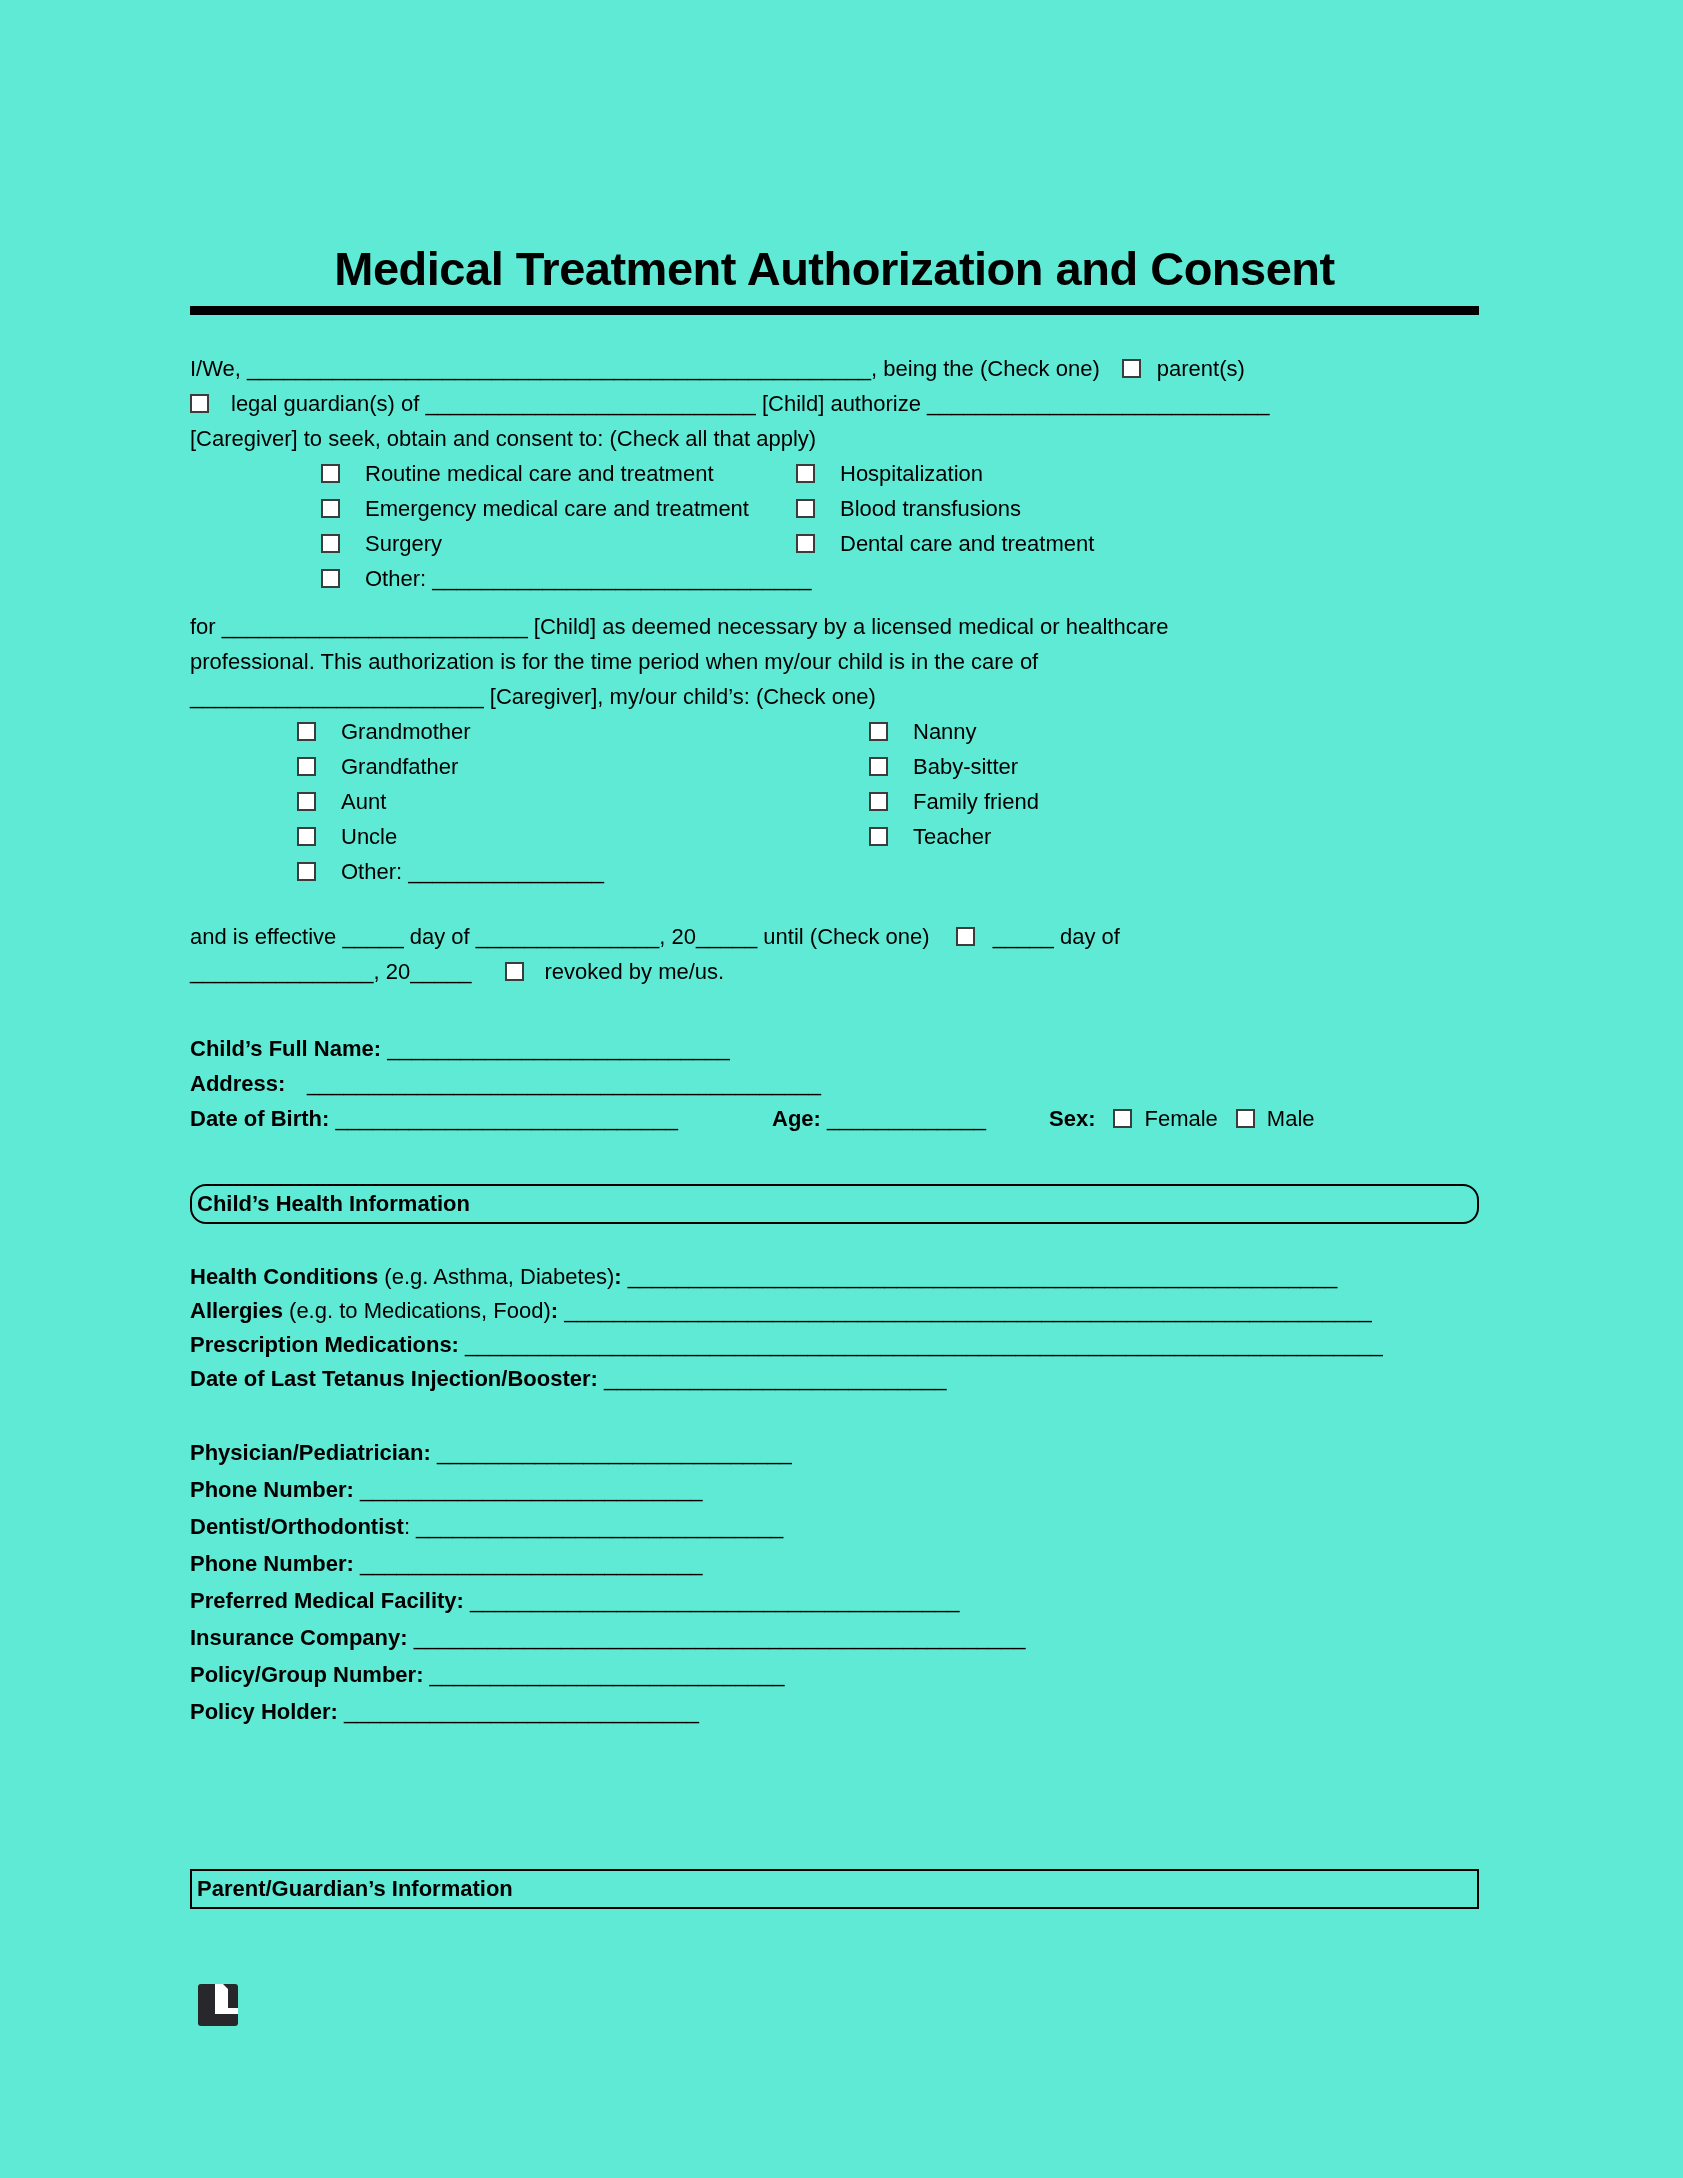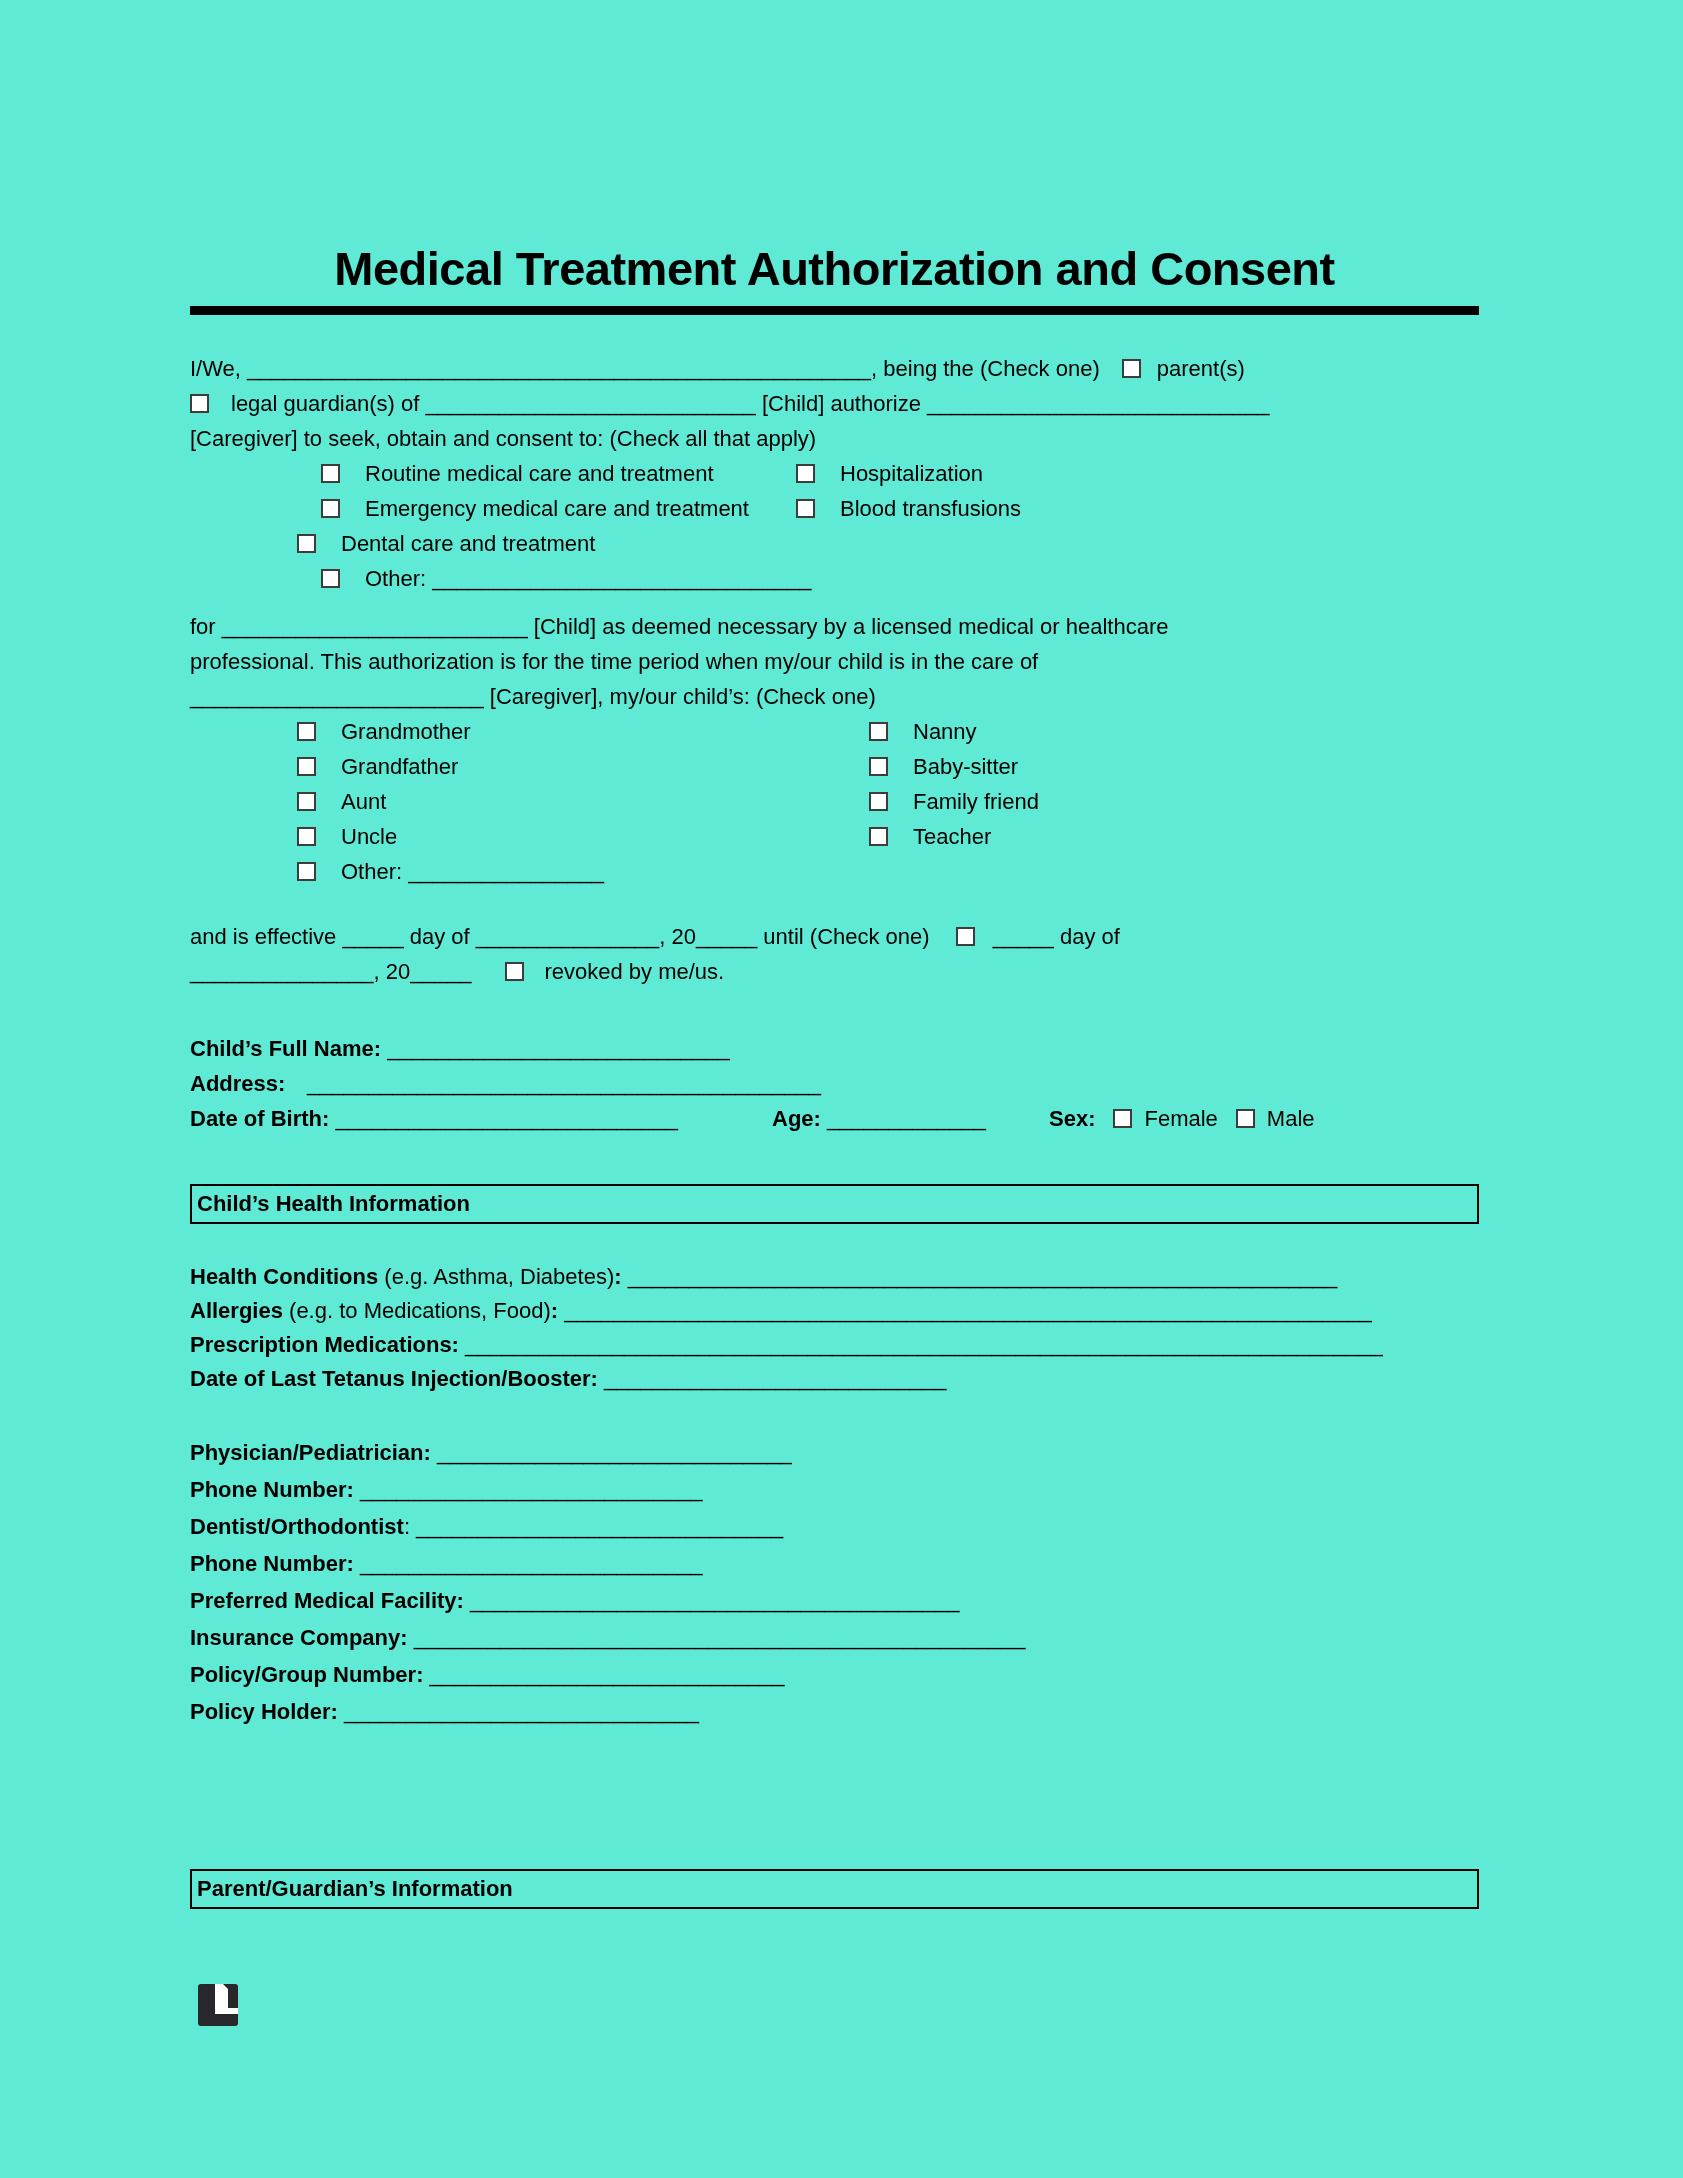--- a/index.html
+++ b/index.html
@@ -21,21 +21,21 @@
   .cb-sex{margin:0 12px 0 18px;}
   .optgrid{margin-left:107px;}
   .optrow{display:flex;line-height:35px;}
   .optcell{white-space:nowrap;}
   .optcell.c1{width:475px;padding-left:24px;}
   .optcell.c1b{width:572px;}
   .cb-opt{margin-right:25px;}
   .secbox{border:2px solid #000;height:40px;box-sizing:border-box;display:flex;align-items:center;
           padding-left:5px;font-weight:bold;}
   .sec1{margin-top:48px;}
-  .sec2{margin-top:48px;}
+  .sec2{margin-top:48px;border-radius:16px;}
   .sec3{margin-top:38px;}
   .sec4{margin-top:139px;}
   .fields{margin-top:42px;}
   .fields .frow{line-height:35px;white-space:nowrap;}
   .fields2{margin-top:36px;}
   .fields2 .frow{line-height:34px;}
   .fields3{margin-top:38px;}
   .fields3 .frow{line-height:37px;flex-direction:column;}
   .flexrow{display:flex;}
   .cell-dob{width:582px;white-space:nowrap;}
@@ -61,20 +61,21 @@
     <div class="optgrid">
       <div class="optrow">
         <div class="optcell c1"><span class="cb cb-opt"></span><span>Routine medical care and treatment</span></div>
         <div class="optcell"><span class="cb cb-opt"></span><span>Hospitalization</span></div>
       </div>
       <div class="optrow">
         <div class="optcell c1"><span class="cb cb-opt"></span><span>Emergency medical care and treatment</span></div>
         <div class="optcell"><span class="cb cb-opt"></span><span>Blood transfusions</span></div>
       </div>
       <div class="optrow">
+        <div class="optcell c1"><span class="cb cb-opt"></span><span>Surgery</span></div>
         <div class="optcell"><span class="cb cb-opt"></span><span>Dental care and treatment</span></div>
       </div>
       <div class="optrow">
         <div class="optcell c1"><span class="cb cb-opt"></span><span>Other: </span><span class="blank">_______________________________</span></div>
       </div>
     </div>
 
     <p class="para p-auth"><span>for </span><span class="blank">_________________________</span><span> [Child] as deemed necessary by a licensed medical or healthcare</span><br><span>professional. This authorization is for the time period when my/our child is in the care of</span><br><span class="blank">________________________</span><span> [Caregiver], my/our child’s: (Check one)</span></p>
 
     <div class="optgrid">

